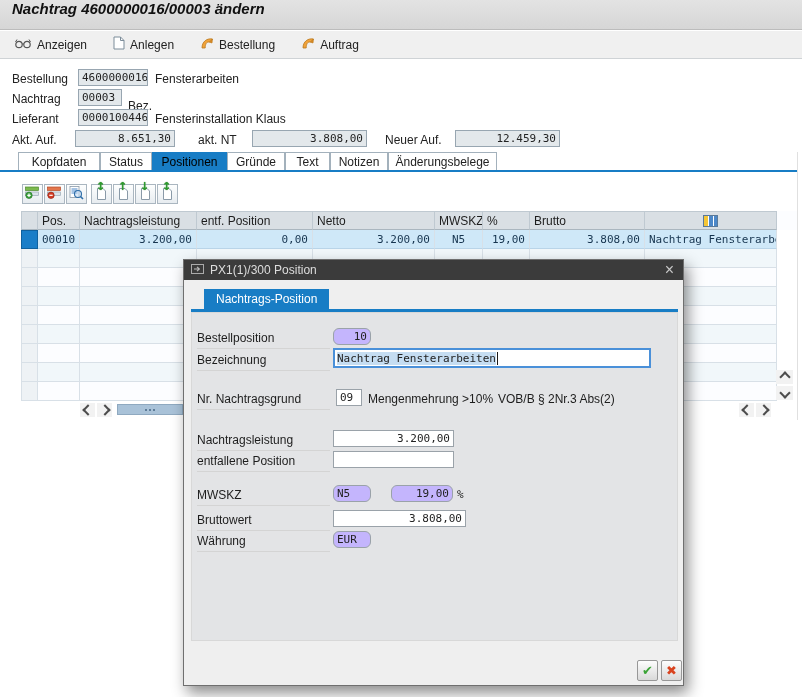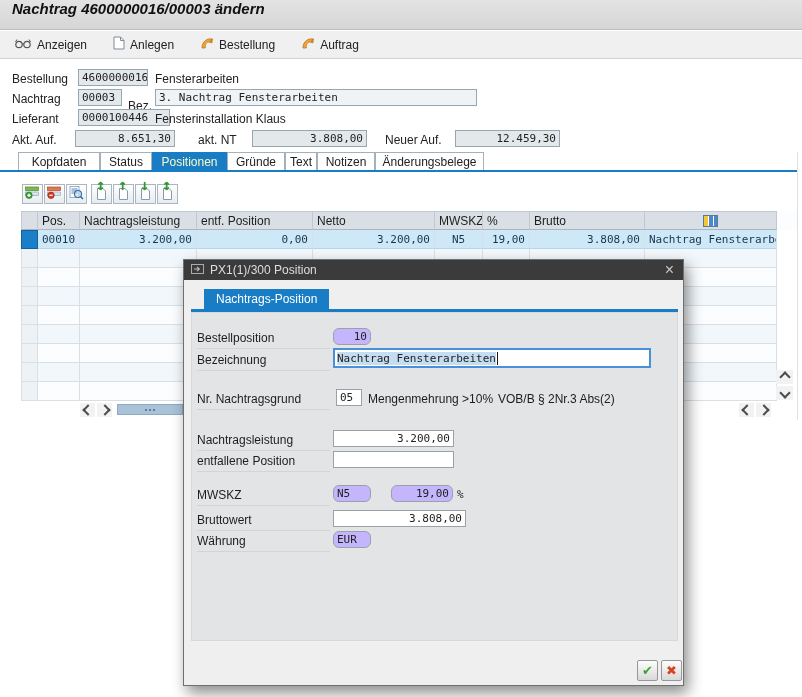--- a/index.html
+++ b/index.html
@@ -22,21 +22,21 @@
     font-family:"DejaVu Sans Mono",monospace;font-size:11px;display:flex;align-items:center;
     padding:0 3px;white-space:nowrap;overflow:hidden;}
   .fld.ro{background:#e3e8eb;}
   .fld.ro2{background:#f0f3f6;}
   .fld.num{justify-content:flex-end;}
 
   
   .tabs{position:absolute;left:0;top:152px;width:797px;height:18px;display:flex;padding-left:18px;box-sizing:border-box;}
   .tab{height:18px;line-height:18px;text-align:center;border:1px solid #a3b1bc;border-bottom:none;
     background:#fff;box-sizing:border-box;padding:0 4px;white-space:nowrap;overflow:hidden;}
-  .tab.active{background:#187dc5;color:#fef9c3;border-color:#187dc5;}
+  .tab.active{background:#187dc5;color:#000000;border-color:#187dc5;}
   .tabline{position:absolute;left:0;top:170px;width:797px;height:2px;background:#187dc5;}
 
   
   .gbtn{position:absolute;width:21px;height:20px;border:1px solid #aab6c0;box-sizing:border-box;
     background:linear-gradient(#fdfefe,#e7ecf0);display:flex;align-items:center;justify-content:center;padding:0;}
   .pg{position:relative;display:flex;align-items:center;}
   .pg .arr{color:#2e9b2e;font-weight:bold;font-size:11px;font-family:"DejaVu Sans",sans-serif;
     position:absolute;left:-1px;top:-8px;text-shadow:0 0 1px #1c6b1c;}
 
   
@@ -141,39 +141,38 @@
     </button>
   </div>
 
   <span class="lbl" style="left:12px;top:71px;">Bestellung</span>
   <div class="fld ro" style="left:78px;top:69px;width:70px;">4600000016</div>
   <span class="lbl" style="left:155px;top:71px;">Fensterarbeiten</span>
 
   <span class="lbl" style="left:12px;top:91px;">Nachtrag</span>
   <div class="fld ro" style="left:78px;top:89px;width:44px;">00003</div>
   <span class="lbl" style="left:128px;top:98px;">Bez.</span>
-  <div class="fld ro2" style="left:155px;top:89px;width:322px;">3. Nachtrag Fensterarbeiten</div>
 
   <span class="lbl" style="left:12px;top:111px;">Lieferant</span>
-  <div class="fld ro" style="left:78px;top:109px;width:92px;">0000100446</div>
+  <div class="fld ro" style="left:78px;top:109px;width:70px;">0000100446</div>
   <span class="lbl" style="left:155px;top:111px;">Fensterinstallation Klaus</span>
 
   <span class="lbl" style="left:12px;top:132px;">Akt. Auf.</span>
   <div class="fld ro num" style="left:75px;top:130px;width:100px;">8.651,30</div>
   <span class="lbl" style="left:198px;top:132px;">akt. NT</span>
   <div class="fld ro num" style="left:252px;top:130px;width:115px;">3.808,00</div>
   <span class="lbl" style="left:385px;top:132px;">Neuer Auf.</span>
   <div class="fld ro num" style="left:455px;top:130px;width:105px;">12.459,30</div>
 
   <div class="tabs">
     <div class="tab" style="width:82px;">Kopfdaten</div>
     <div class="tab" style="width:52px;">Status</div>
     <div class="tab active" style="width:75px;">Positionen</div>
     <div class="tab" style="width:58px;">Gründe</div>
-    <div class="tab" style="width:32px;">Text</div>
+    <div class="tab" style="width:45px;">Text</div>
     <div class="tab" style="width:58px;">Notizen</div>
     <div class="tab" style="width:109px;">Änderungsbelege</div>
   </div>
   <div class="tabline"></div>
   <div class="edge" style="left:797px;top:152px;width:1px;height:268px;"></div>
 
   <button class="gbtn" style="left:22px;top:184px;">
     <span><svg width="15" height="13" viewBox="0 0 15 13">
           <rect x="0.5" y="1" width="13" height="3.5" fill="#7cb94e" stroke="#4e8a2e" stroke-width="0.7"></rect>
           <rect x="0.5" y="6" width="13" height="3.5" fill="#dbe3ea" stroke="#9aa8b4" stroke-width="0.7"></rect>
@@ -397,21 +396,21 @@
     <div class="dfld focusfld" style="left:149px;top:88px;width:318px;">
       <span class="selhl">Nachtrag Fensterarbeiten</span>
         <span class="caret"></span>
       <span class="fcorner" style="left:-4px;top:-4px;border-top-width:2px;border-left-width:2px;"></span>
       <span class="fcorner" style="right:-4px;top:-4px;border-top-width:2px;border-right-width:2px;"></span>
       <span class="fcorner" style="left:-4px;bottom:-4px;border-bottom-width:2px;border-left-width:2px;"></span>
       <span class="fcorner" style="right:-4px;bottom:-4px;border-bottom-width:2px;border-right-width:2px;"></span>
     </div>
 
     <span class="dlbl" style="left:13px;top:132px;">Nr. Nachtragsgrund</span>
-    <div class="dfld" style="left:152px;top:129px;width:26px;">05</div>
+    <div class="dfld" style="left:152px;top:129px;width:26px;">09</div>
     <span class="dtext" style="left:184px;top:131px;">Mengenmehrung &gt;10%</span>
     <span class="dtext" style="left:314px;top:131px;">VOB/B § 2Nr.3 Abs(2)</span>
 
     <span class="dlbl" style="left:13px;top:173px;">Nachtragsleistung</span>
     <div class="dfld num" style="left:149px;top:170px;width:121px;">3.200,00</div>
 
     <span class="dlbl" style="left:13px;top:194px;">entfallene Position</span>
     <div class="dfld" style="left:149px;top:191px;width:121px;"></div>
 
     <span class="dlbl" style="left:13px;top:228px;">MWSKZ</span>

